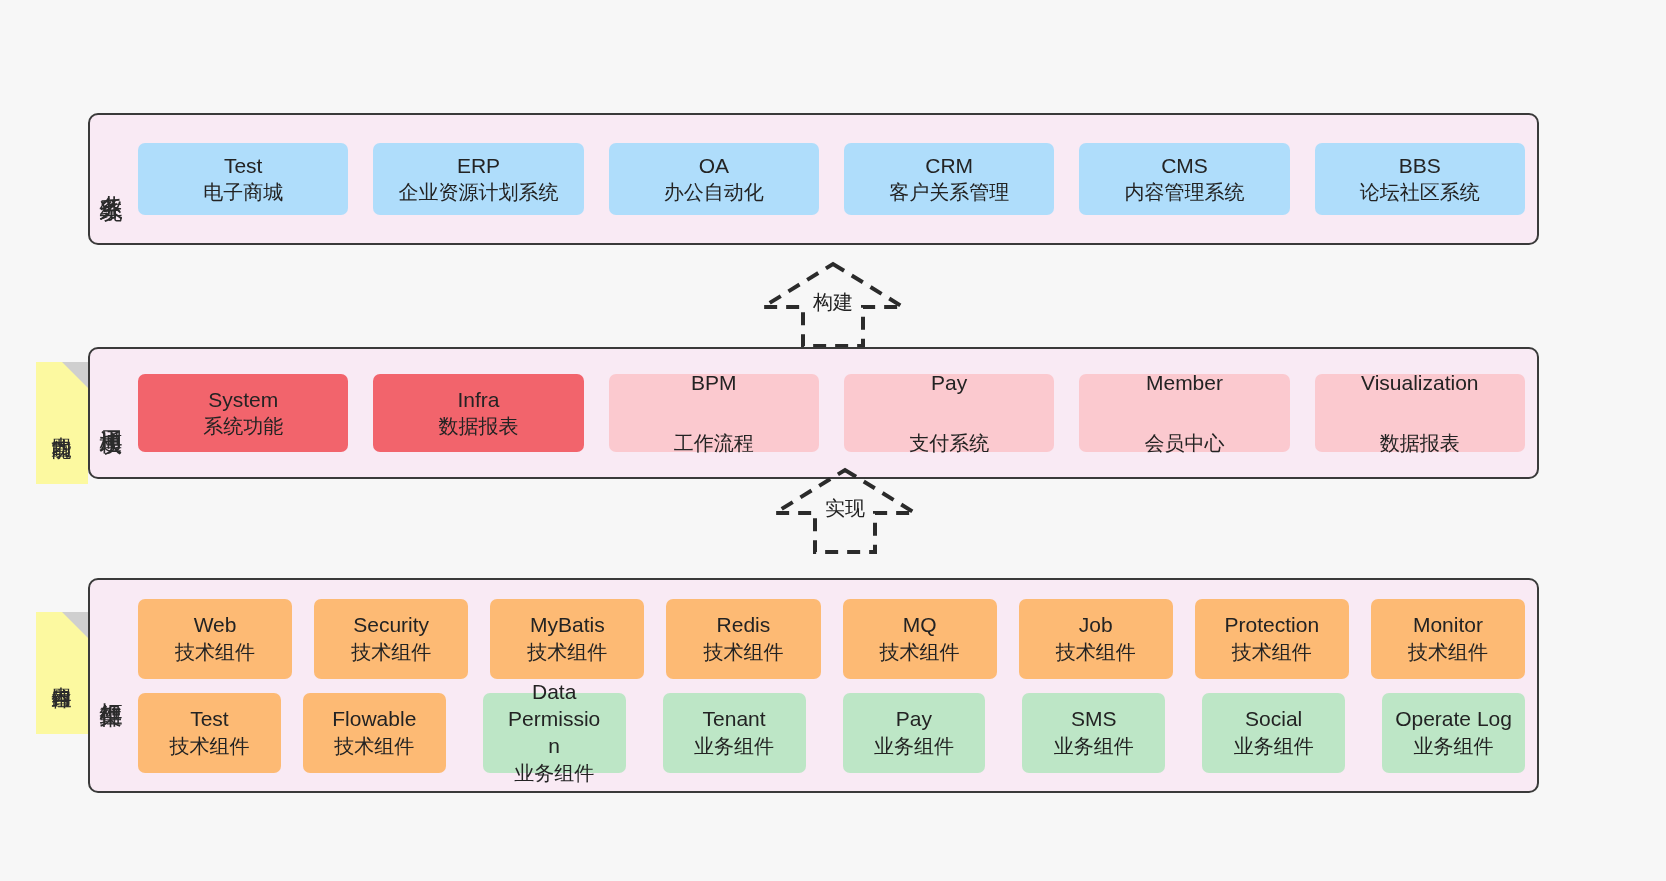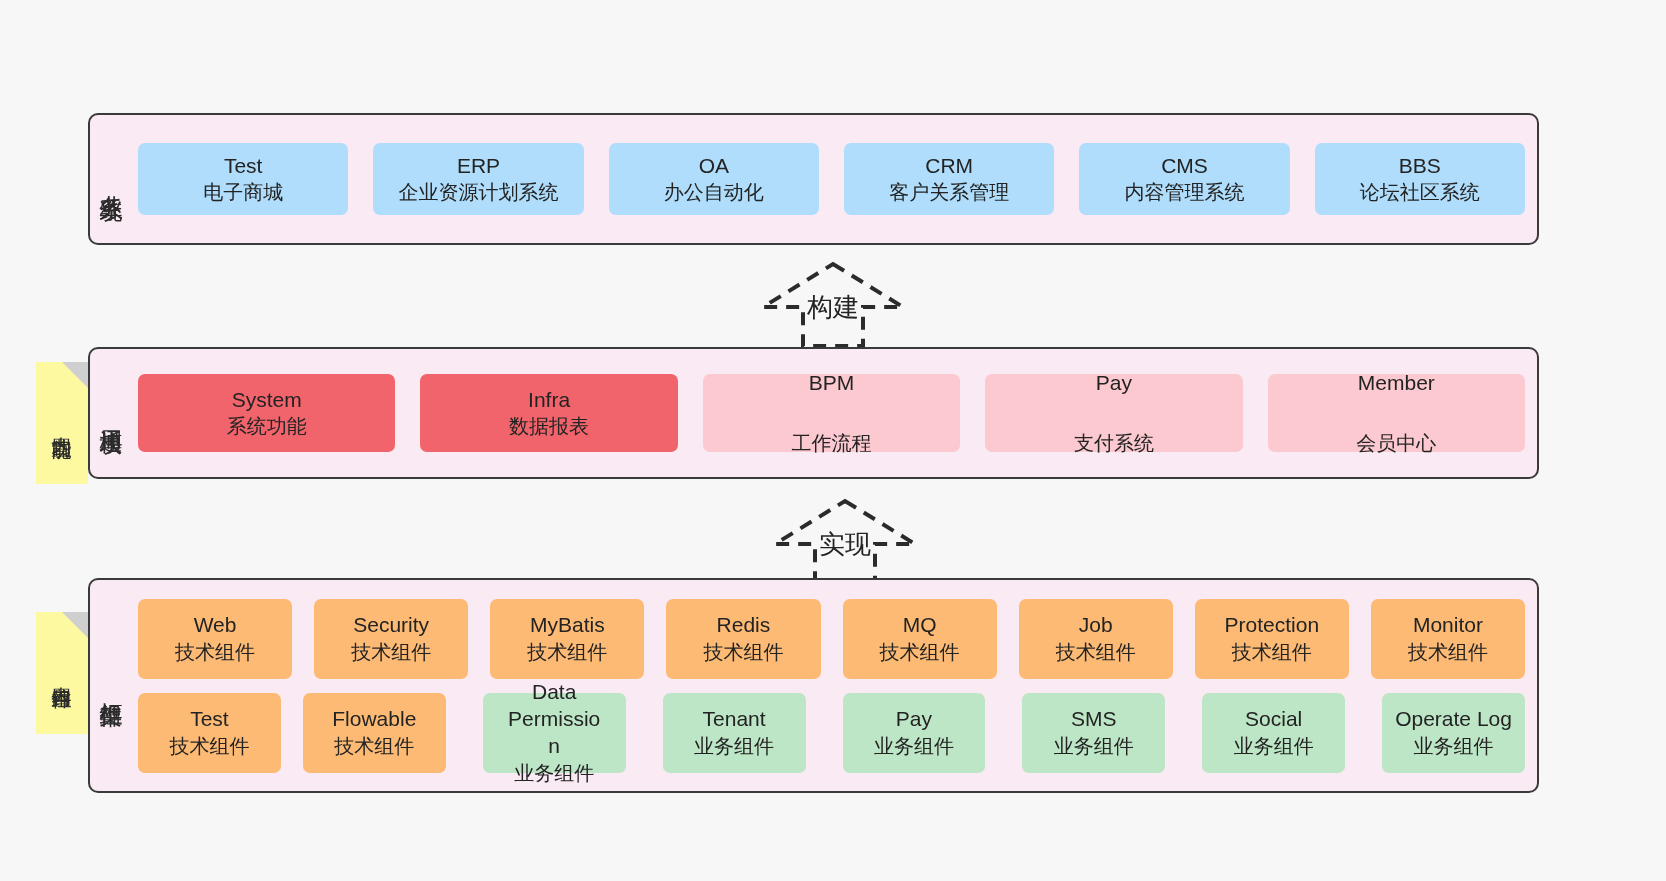--- a/index.html
+++ b/index.html
@@ -129,26 +129,27 @@
 
   
   .connector {
     position: absolute;
   }
   .connector svg { display: block; }
   .connector .conn-label {
     position: absolute;
     left: 50%;
     transform: translateX(-50%);
-    font-size: 26px;
+    font-size: 20px;
     line-height: 1;
     color: #232323;
     background: transparent;
     white-space: nowrap;
     user-select: none;
+    font-family: Liberation Mono, monospace;
   }
 </style>
 </head>
 <body>
 
 <div id="canvas">
 
   <div class="layer" id="layer-0" style="left:88px; top:113px; width:1451px; height:132px;">
     <div class="layer-label">业务系统</div>
     <div class="layer-body">
@@ -208,31 +209,35 @@
           <span class="t-cn">工作流程</span>
         </div>
         <div class="node n-pink">
           <span class="t-en">Pay</span>
           <span class="t-cn">支付系统</span>
         </div>
         <div class="node n-pink">
           <span class="t-en">Member</span>
           <span class="t-cn">会员中心</span>
         </div>
+        <div class="node n-pink">
+          <span class="t-en">Visualization</span>
+          <span class="t-cn">数据报表</span>
+        </div>
 
       </div>
     </div>
   </div>
 
   <div class="note" style="left:36px; top:362px; width:52px; height:122px;">
     <span class="fold"></span>
     <span class="note-text">内置功能</span>
   </div>
 
-  <div class="connector" style="left:769px; top:495px; width:152px; height:90px;text-align:center;">
+  <div class="connector" style="left:769px; top:464px; width:152px; height:90px;text-align:center;">
     <svg width="152" height="90" viewBox="0 0 152 90">
       <path d="M76 6 L146 49 L106 49 L106 88 L46 88 L46 49 L6 49 Z" fill="none" stroke="#2B2B2B" stroke-width="4" stroke-dasharray="13 9" stroke-linejoin="miter"></path>
     </svg>
     <span class="conn-label" style="top:36px;">实现</span>
   </div>
 
   <div class="layer" id="layer-2" style="left:88px; top:578px; width:1451px; height:215px;">
     <div class="layer-label">框架组件</div>
     <div class="layer-body" style="gap:14px;">
 

